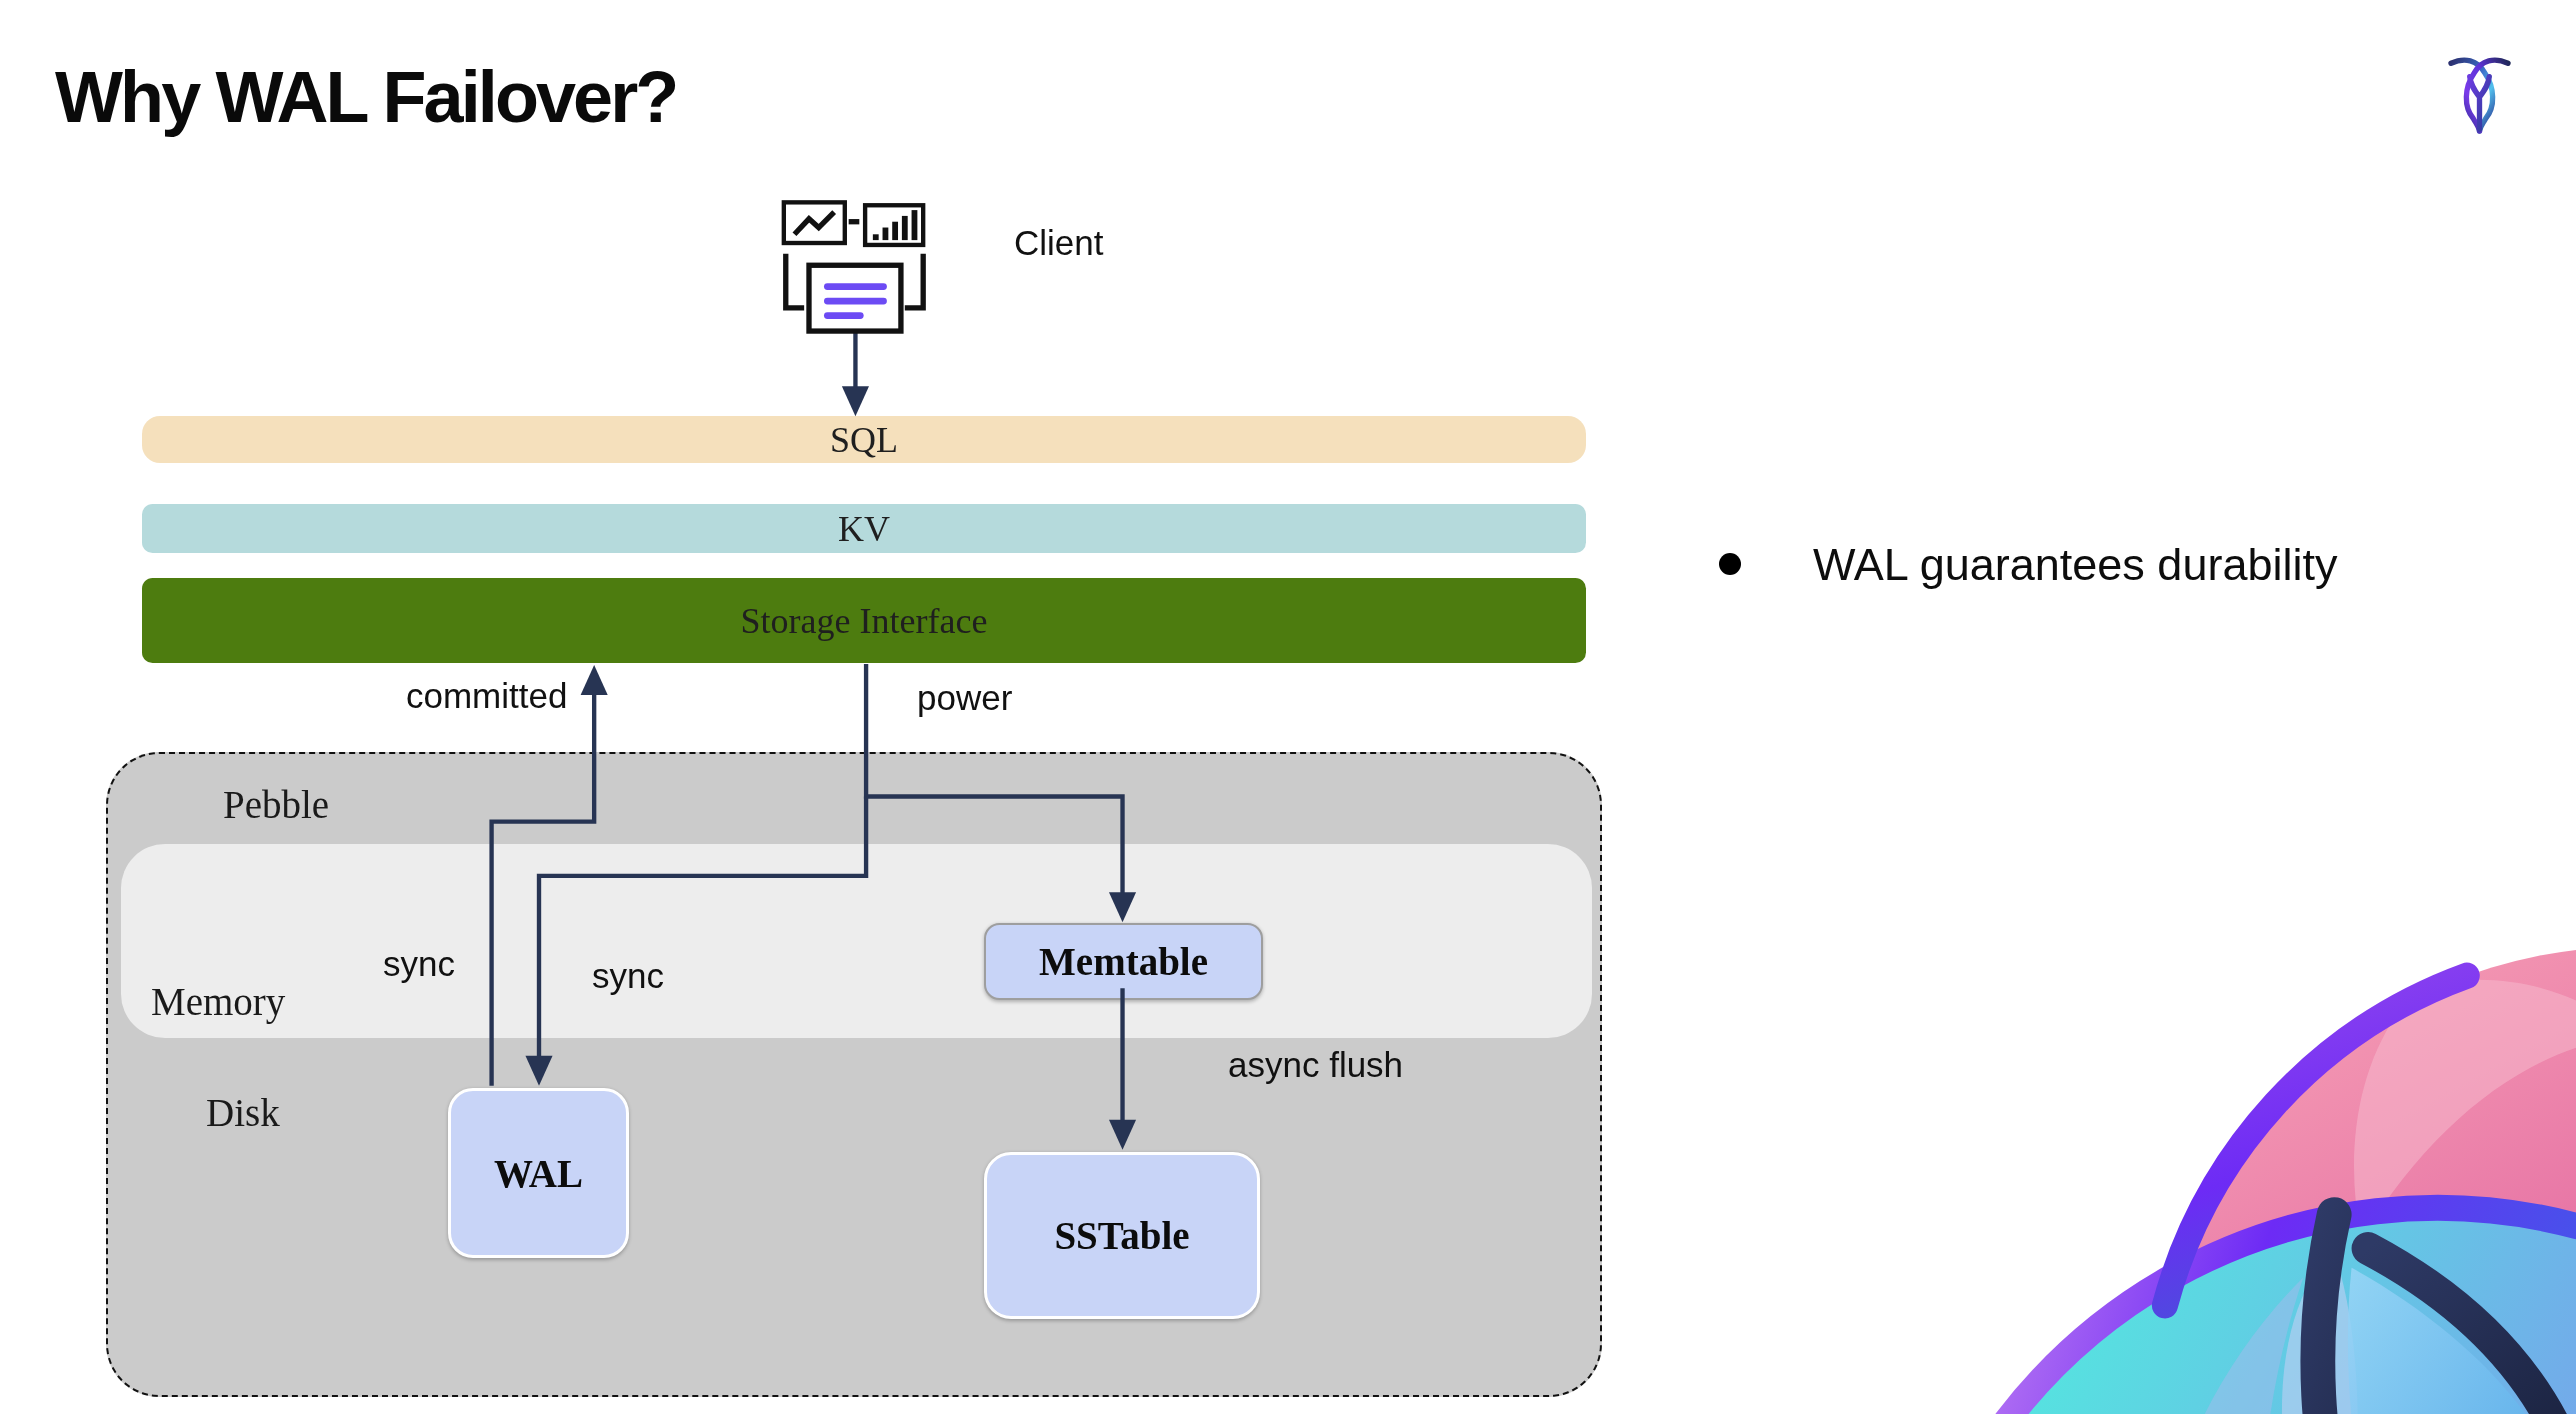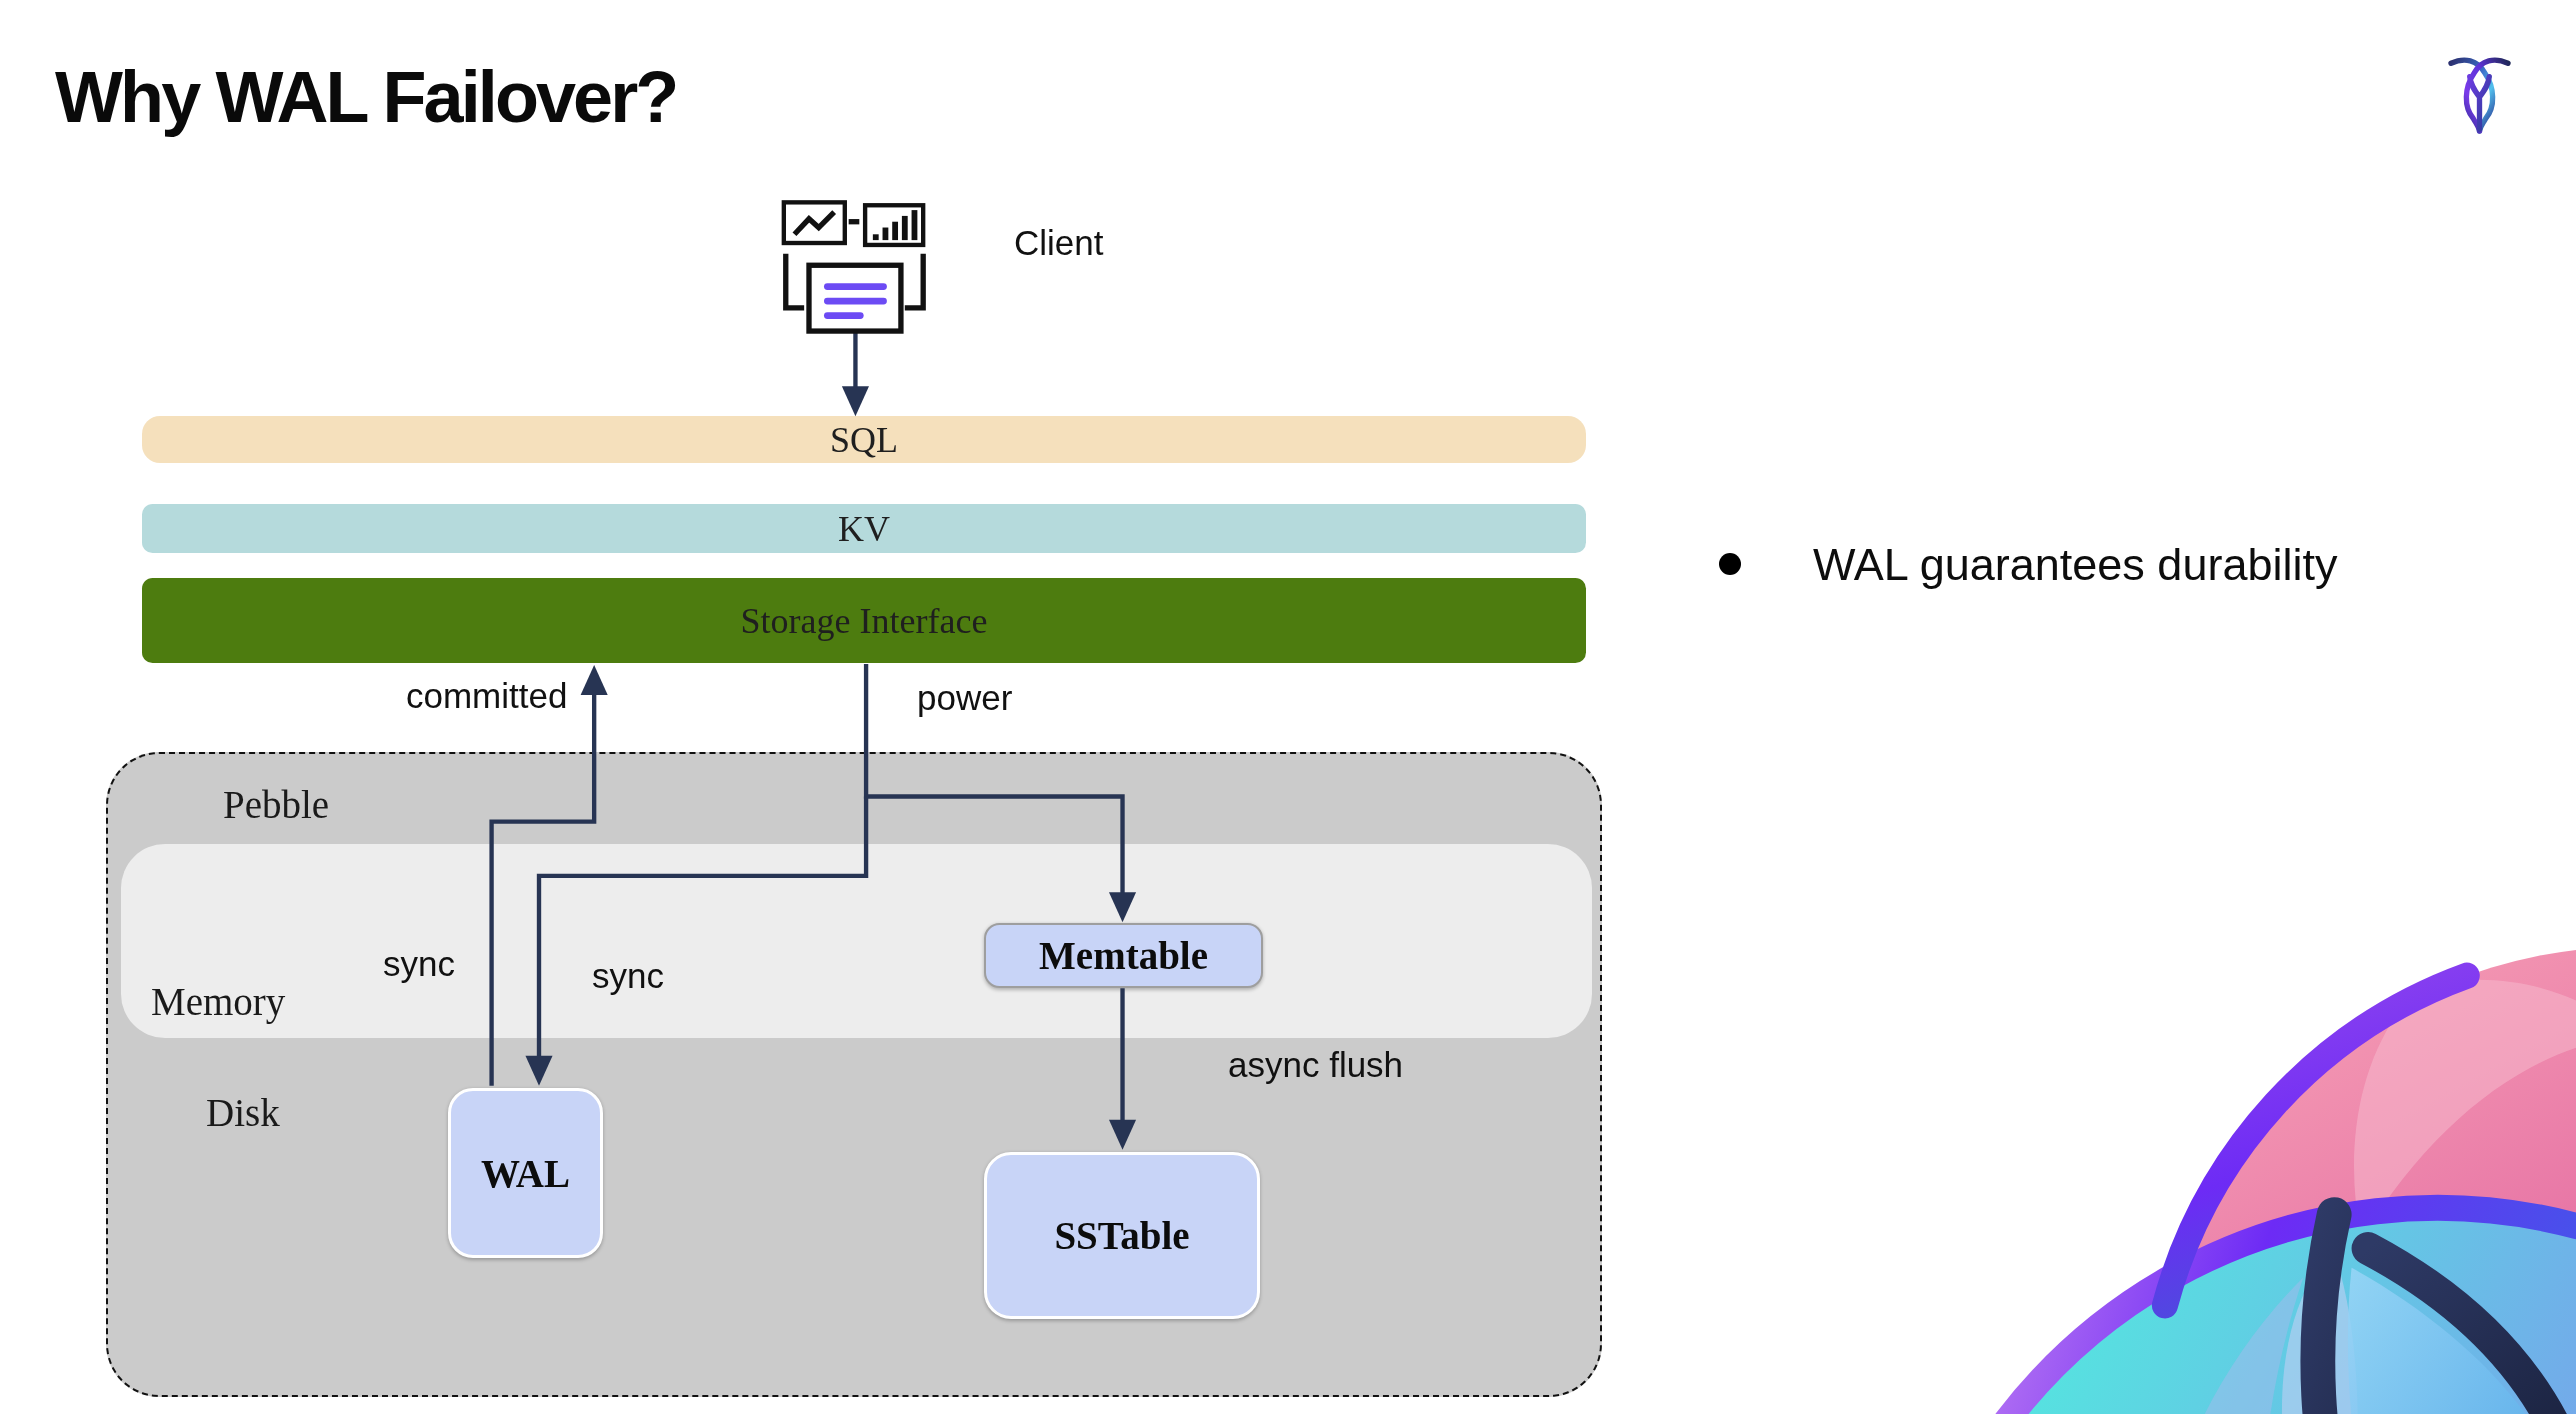--- a/index.html
+++ b/index.html
@@ -43,22 +43,22 @@
   #label-pebble{left:223px;top:782px;}
   #label-memory{left:151px;top:979px;}
   #label-disk{left:206px;top:1090px;}
 
   
   .node-box{
     background:#C8D4F7;display:flex;align-items:center;justify-content:center;
     font-family:"Liberation Serif",serif;font-weight:700;font-size:39px;color:#0c0c0c;
     box-sizing:border-box;box-shadow:0 1.9px 3.9px rgba(0,0,0,0.25);
   }
-  #box-wal{left:448px;top:1088px;width:155px;height:170px;border:3.9px solid #fff;border-radius:25px;}
-  #box-memtable{left:984px;top:923px;width:279px;height:65px;border:2.9px solid #9E9E9E;border-radius:15.5px;}
+  #box-wal{left:448px;top:1088px;width:181px;height:170px;border:3.9px solid #fff;border-radius:25px;}
+  #box-memtable{left:984px;top:923px;width:279px;height:77px;border:2.9px solid #9E9E9E;border-radius:15.5px;}
   #box-sstable{left:984px;top:1152px;width:276px;height:167px;border:3.9px solid #fff;border-radius:27px;}
 
   
   .dlabel{font-size:35px;color:#111;font-family:"Liberation Sans",sans-serif;white-space:nowrap;}
   #label-client{left:1014px;top:223px;}
   #label-committed{left:406px;top:676px;}
   #label-commit{left:917px;top:678px;}
   #label-sync-left{left:383px;top:944px;}
   #label-sync-right{left:592px;top:956px;}
   #label-async-flush{left:1208px;top:1045px;margin-left:20px;}

